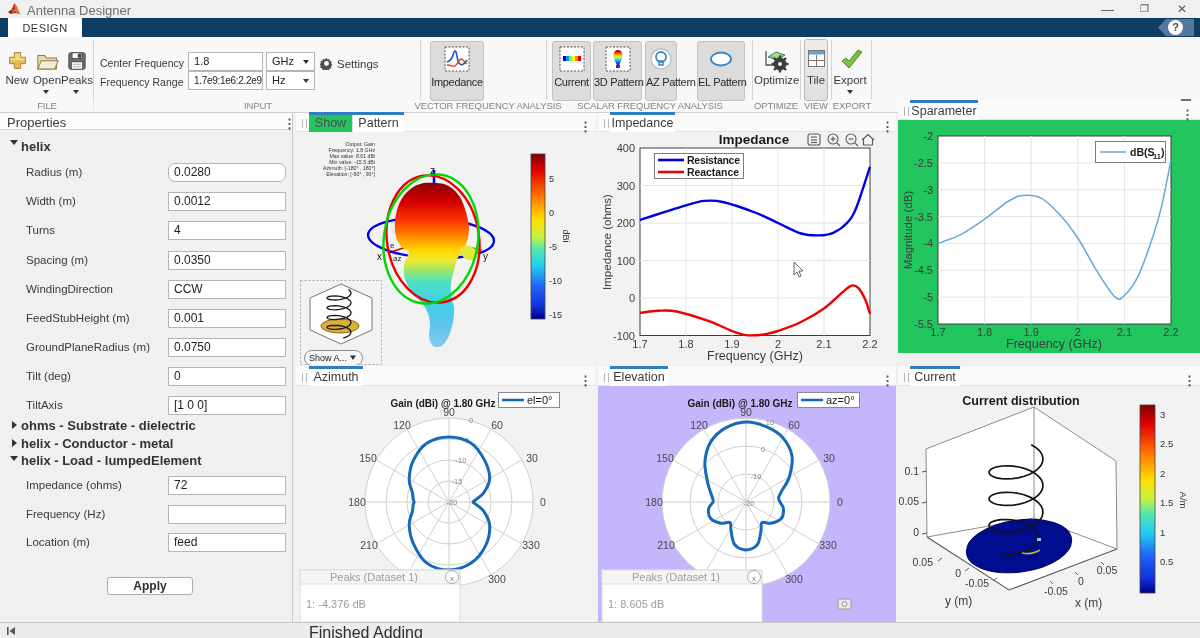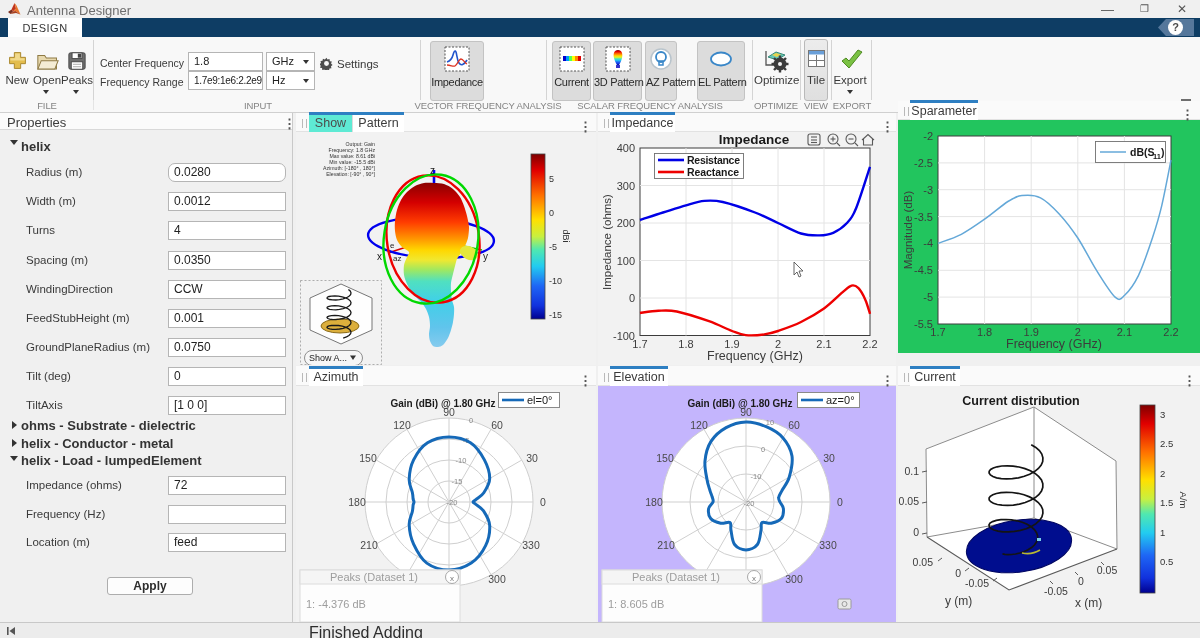--- a/index.html
+++ b/index.html
@@ -223,21 +223,21 @@
     <div class="fld" style="left:168px;top:392px;width:118px;"></div>
   <div class="lbl" style="left:26px;top:423px;">Location (m)</div>
     <div class="fld" style="left:168px;top:420px;width:118px;">feed</div>
   <div class="abs" style="left:107px;top:464px;width:86px;height:18px;background:#fdfdfd;border:1px solid #adadad;border-radius:3px;text-align:center;font-weight:bold;font-size:12px;line-height:17px;color:#2d2d2d;">Apply</div>
 </div>
 
 <div class="abs" style="left:296px;top:113px;width:300px;height:252px;background:#f2f2f2;">
   <div class="abs" style="left:0;top:0;width:300px;height:19px;background:#fafafa;border-bottom:1px solid #e2e2e2;"></div>
   <div class="grip" style="left:6px;top:6px;"></div>
   <div class="abs" style="left:13px;top:-1px;width:95px;height:3px;background:#2e7fc2;"></div>
-  <div class="tab" style="left:13px;top:2px;width:44px;height:17px;background:#5eead4;border-right:1px solid #dcdcdc;text-align:center;line-height:17px;color:#4c4c4c;">Show</div>
+  <div class="tab" style="left:13px;top:2px;width:44px;height:17px;background:#22c55e;border-right:1px solid #dcdcdc;text-align:center;line-height:17px;color:#4c4c4c;">Show</div>
   <div class="tab" style="left:57px;top:2px;width:51px;height:17px;text-align:center;line-height:17px;">Pattern</div>
   <div class="dots" style="left:283px;top:6px;">⋮</div>
   <svg class="abs" style="left:0;top:19px;" width="300" height="233" viewBox="296 132 300 233">
     <defs>
       <linearGradient id="blobg" x1="0" y1="0" x2="0" y2="1">
         <stop offset="0" stop-color="#8b0000"></stop>
           <stop offset="0.12" stop-color="#d40000"></stop>
         <stop offset="0.24" stop-color="#ff3c00"></stop>
           <stop offset="0.33" stop-color="#ff8c00"></stop>
         <stop offset="0.41" stop-color="#ffd700"></stop>

